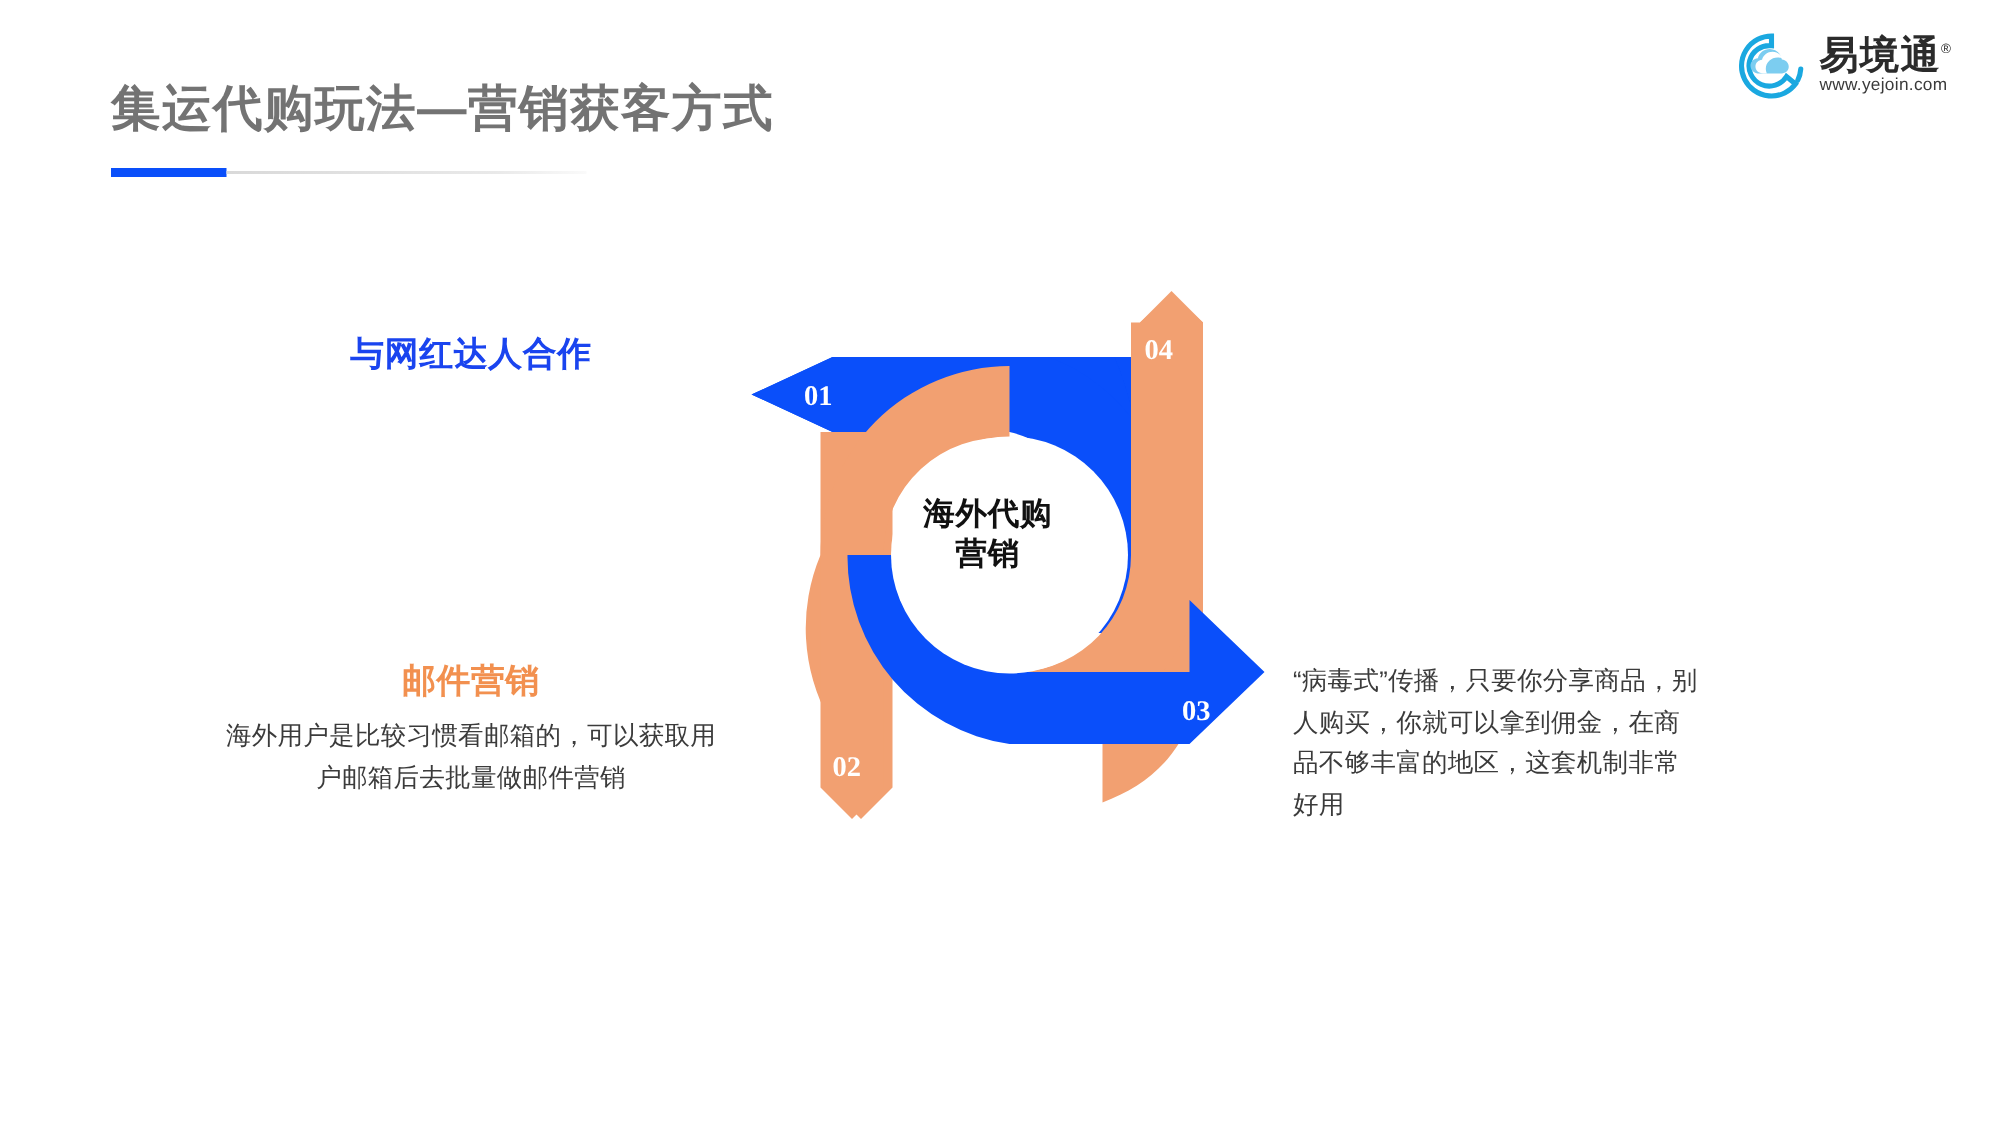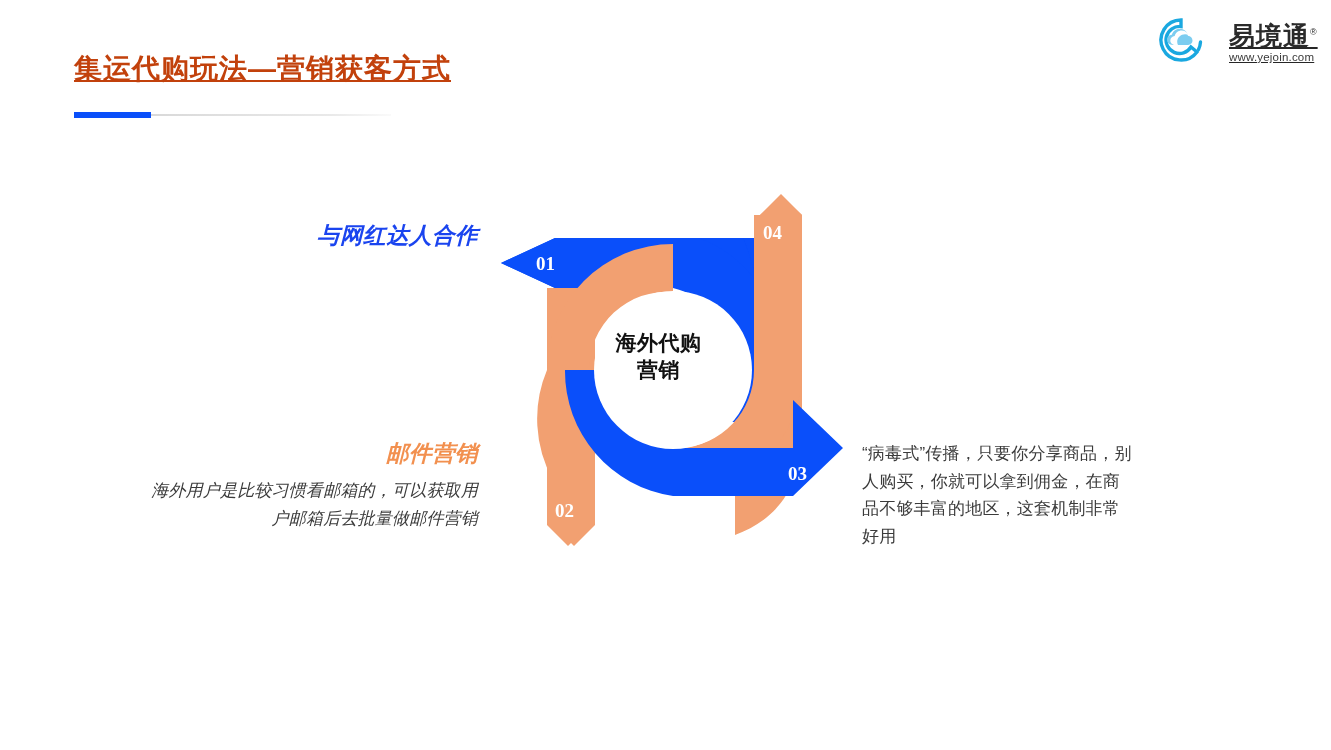--- a/index.html
+++ b/index.html
@@ -17,22 +17,22 @@
   }
 
   
   .logo {
     position: absolute;
     top: 16px;
     left: 1157px;
     width: 160px;
     height: 56px;
     display: flex;
-    gap: 24px;
-    text-decoration: underline;
+    align-items: center;
+    gap: 8px;
   }
   .logo-mark { width: 48px; height: 48px; flex: 0 0 48px; }
   .logo-text { display: flex; flex-direction: column; justify-content: center; }
   .logo-cn {
     font-size: 26px;
     font-weight: 700;
     letter-spacing: 1px;
     line-height: 1.05;
     color: #2b2b2b;
     position: relative;
@@ -51,26 +51,25 @@
     line-height: 1.2;
     margin-top: 1px;
     white-space: nowrap;
   }
 
   
   .title {
     position: absolute;
     left: 74px;
     top: 50px;
-    font-size: 28px;
-    font-weight: 700;
-    color: #c2410c;
+    font-size: 33px;
+    font-weight: 700;
+    color: #737373;
     letter-spacing: 1px;
     white-space: nowrap;
-    text-decoration: underline;
   }
   .title-rule {
     position: absolute;
     left: 74px;
     top: 112px;
     width: 317px;
     height: 6px;
   }
   .title-rule .seg-blue {
     position: absolute;
@@ -125,21 +124,21 @@
   .block p {
     margin: 0;
     font-size: 17px;
     line-height: 1.62;
     color: #3b3b3b;
     letter-spacing: 0.2px;
   }
   .blue-h { color: #1a44ef; }
   .orange-h { color: #f2904f; }
 
-  .block.left { text-align: right; font-style: italic; }
+  .block.left { text-align: center; }
   .block.right { text-align: left; }
 
   #block-01 { left: 150px; top: 222px; width: 328px; }
   #block-02 { left: 150px; top: 440px; width: 328px; }
   #block-04 { left: 862px; top: 222px; width: 280px; }
   #block-03 { left: 862px; top: 440px; width: 272px; }
 </style>
 </head>
 <body>
 

